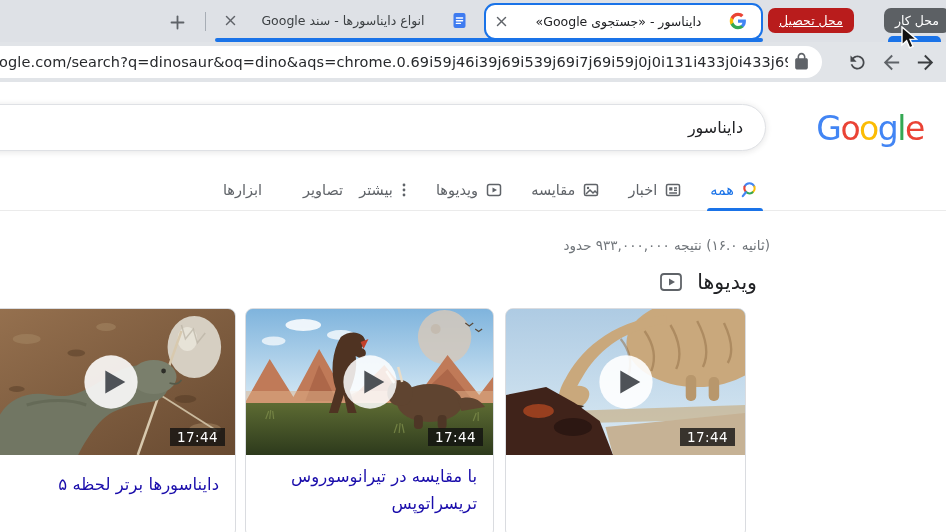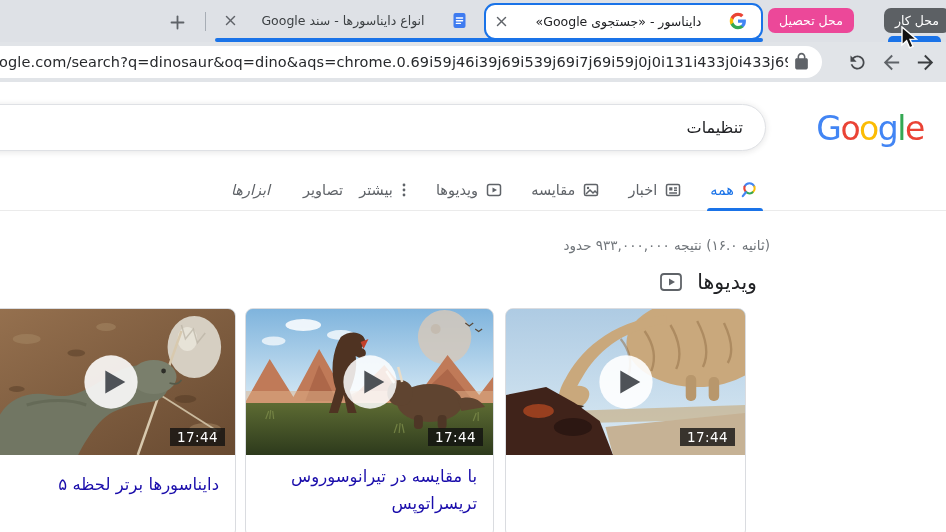--- a/index.html
+++ b/index.html
@@ -22,21 +22,21 @@
   .tab-title { position:absolute; left:28px; right:40px; top:0; bottom:0;
     display:flex; align-items:center; justify-content:center;
     font-size:12.5px; color:#3c4043; white-space:nowrap; overflow:hidden; direction:rtl; }
   .tab-active .tab-title { color:#202124; right:38px; }
   .tab-fav { position:absolute; right:15px; top:12px; width:17px; height:17px; }
   .tab-active .tab-fav { top:7px; }
   .group-underline { position:absolute; left:215px; top:37.5px; width:548px; height:4px;
     background:#1a73e8; border-radius:2px; }
   .chip { position:absolute; top:8px; height:25px; display:flex; align-items:center;
     padding:0 11px; border-radius:7px; color:#fff; font-size:12.5px; direction:rtl; white-space:nowrap; }
-  .chip-study { left:768px; background:#ec4899; }
+  .chip-study { left:768px; background:#b91c1c;text-decoration:underline; }
   .chip-work  { left:884px; background:#5c6064; }
   .chip-under { position:absolute; left:888px; top:36px; width:53px; height:10px;
     background:#1a73e8; border-radius:5px 5px 0 0; }
   
   .toolbar { position:absolute; left:0; top:42px; width:946px; height:40px; background:#e1e4e8; }
   .omnibox { position:absolute; left:-30px; top:46px; width:852px; height:32px;
     background:#fff; border-radius:16px; }
   .url { position:absolute; left:29px; right:34px; top:0; height:32px;
     display:flex; align-items:center; font-size:14.5px; color:#27292c;
     white-space:nowrap; overflow:hidden; letter-spacing:.1px; }
@@ -61,21 +61,21 @@
     background:#fff; border-bottom:1px solid #ebebeb; }
   .navitems { position:absolute; right:186px; top:0; height:43px;
     display:flex; direction:rtl; align-items:stretch; gap:28px; }
   .nav-item { position:relative; display:flex; align-items:center; gap:7px;
     font-size:14.5px; color:#5f6368; white-space:nowrap; }
   .nav-item svg { flex:0 0 auto; }
   .nav-item.active { color:#1a73e8; }
   .nav-item.active::after { content:""; position:absolute; left:-3px; right:-3px; bottom:0;
     height:3px; background:#1a73e8; border-radius:3px 3px 0 0; }
   .mi-settings { margin-right:-12px; }
-  .mi-tools { margin-right:5px;font-style:italic; }
+  .mi-tools { margin-right:13px; }
   
   .stats { position:absolute; right:176px; top:237px; font-size:13.5px; color:#70757a;
     direction:ltr; white-space:nowrap; }
   .vheading { position:absolute; right:189px; top:269px; display:flex; align-items:center; gap:13px; }
   .vheading .htext { font-size:20.5px; color:#202124; direction:rtl; }
   .card { position:absolute; top:308px; height:230px; background:#fff;
     border:1px solid #dadce0; border-radius:8px; overflow:hidden; }
   .card-a { left:505px; width:241px; } .card-b { left:245px; width:249px; } .card-c { left:-14px; width:250px; }
   .thumb { position:relative; width:100%; height:146px; overflow:hidden; background:#9db8c9; }
   .thumb > svg.scene { position:absolute; inset:0; width:100%; height:100%; }
@@ -170,21 +170,21 @@
       <path d="M20 11H7.83l5.59-5.59L12 4l-8 8 8 8 1.41-1.41L7.83 13H20v-2z"></path>
     </svg>
   </div>
   <div class="tb-icon i-fwd">
     <svg width="23" height="23" viewBox="0 0 24 24" fill="#3a3d40">
       <path d="M4 13h12.17l-5.59 5.59L12 20l8-8-8-8-1.41 1.41L16.17 11H4v2z"></path>
     </svg>
   </div>
 
   <div class="searchbox">
-    <span class="query">تنظیمات</span>
+    <span class="query">دایناسور</span>
   </div>
   <div class="glogo">
     <span class="gl-b">G</span>
     <span class="gl-r">o</span>
     <span class="gl-y">o</span>
     <span class="gl-b">g</span>
     <span class="gl-g">l</span>
     <span class="gl-r">e</span>
   </div>
 

